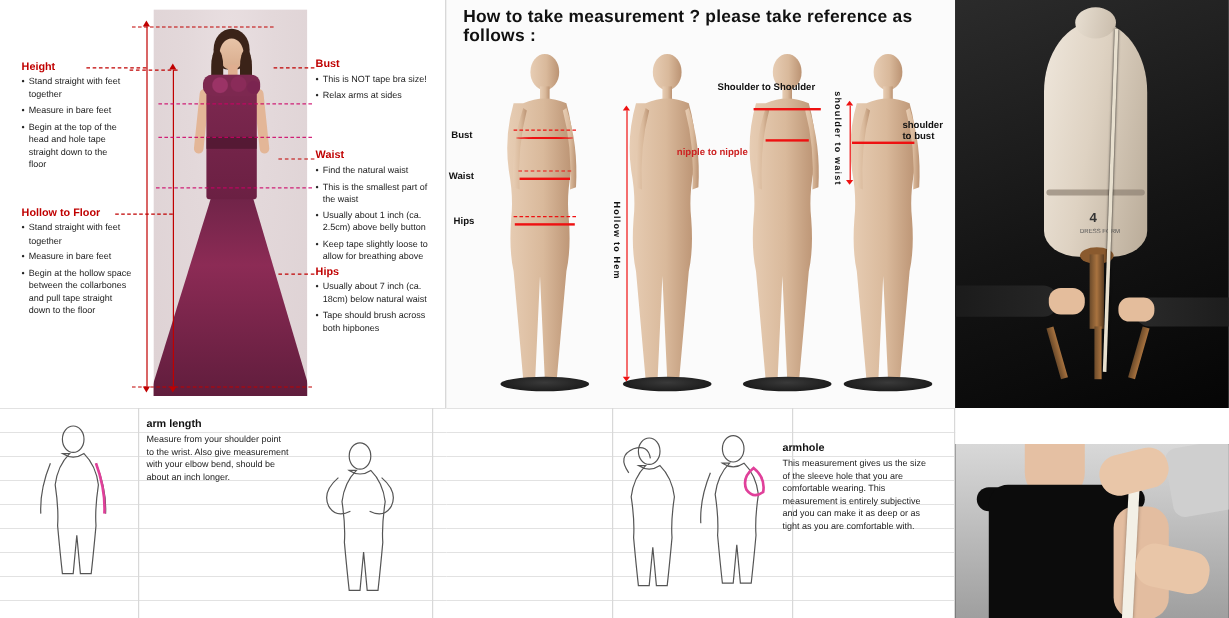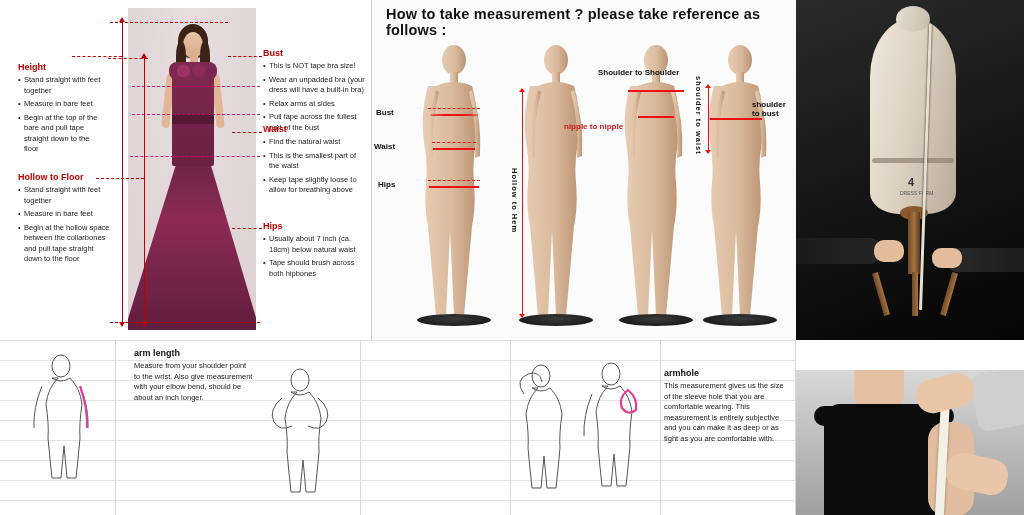--- a/index.html
+++ b/index.html
@@ -14,21 +14,21 @@
 
   
   #panel-dress{position:absolute;left:0;top:0;width:372px;height:340px;background:#fff;border-right:1px solid #ddd;}
   #panel-dress .divider-v{position:absolute;left:371px;top:0;width:1px;height:340px;background:#cfcfcf;}
 
   .lbl-head{color:#c00000;font-weight:bold;font-size:9px;margin-bottom:3px;}
   .lbl-list{list-style:none;margin:0;padding:0;}
   .lbl-list li{font-size:7.5px;color:#222;line-height:10.5px;margin-bottom:3px;padding-left:6px;position:relative;}
   .lbl-list li:before{content:"\2022";position:absolute;left:0;top:0;color:#222;}
 
-  #blk-height{position:absolute;left:18px;top:50px;width:88px;margin-top:12px;}
+  #blk-height{position:absolute;left:18px;top:50px;width:88px;}
   #blk-hollow{position:absolute;left:18px;top:172px;width:92px;}
   #blk-bust{position:absolute;left:263px;top:48px;width:104px;}
   #blk-waist{position:absolute;left:263px;top:124px;width:104px;}
   #blk-hips{position:absolute;left:263px;top:221px;width:104px;}
 
   
   #dress-photo{position:absolute;left:128px;top:8px;width:128px;height:322px;overflow:hidden;background:#f2eef0;}
   #dress-photo .bg{position:absolute;inset:0;background:
      radial-gradient(ellipse at 50% 12%, #e9dfe1 0%, #e3d8da 40%, #ded2d4 100%);}
   #dress-photo .skirt{position:absolute;left:-6px;top:150px;width:140px;height:180px;
@@ -98,21 +98,21 @@
   #hem-title{position:absolute;left:8px;top:148px;font-size:24.5px;font-weight:bold;color:#1a1ad0;
      font-family:"Liberation Serif", serif;text-shadow:0 1px 0 #000;}
 
   
   #bottom{position:absolute;left:0;top:340px;width:1024px;height:175px;background:#fff;}
   .ruled{position:absolute;top:0;height:175px;background-image:linear-gradient(to bottom,#e2e2e2 1px,transparent 1px);background-size:100% 20px;}
   #rule-a{left:0;width:372px;}
   #rule-b{left:372px;width:424px;}
   .vsep{position:absolute;top:0;width:1px;height:175px;background:#d8d8d8;}
 
-  .bnote{position:absolute;margin-left:12px;}
+  .bnote{position:absolute;}
   .bnote h4{margin:0 0 3px 0;font-size:9px;font-weight:bold;color:#111;}
   .bnote p{margin:0;font-size:7.5px;line-height:10.5px;color:#222;}
 
   .sketch{position:absolute;}
   .sk-line{stroke:#555;fill:none;stroke-width:1;}
   .sk-pink{stroke:#e0409a;stroke-width:2.2;fill:none;}
 
   
   #photo-armhole{position:absolute;left:796px;top:370px;width:228px;height:145px;background:#111;overflow:hidden;}
   #photo-armhole .bg{position:absolute;inset:0;background:linear-gradient(180deg,#d8d8d8 0%,#c2c2c2 40%,#9f9f9f 100%);}
@@ -161,48 +161,47 @@
     <div class="dash-h" style="left:132px;top:114px;width:128px;"></div>
     <div class="dash-red" style="left:232px;top:132px;width:30px;"></div>
     <div class="dash-h" style="left:130px;top:156px;width:130px;"></div>
     <div class="dash-red" style="left:232px;top:228px;width:30px;"></div>
 
     <div id="blk-height">
       <div class="lbl-head">Height</div>
       <ul class="lbl-list">
         <li>Stand straight with feet together</li>
         <li>Measure in bare feet</li>
-        <li>Begin at the top of the bare and pull tape straight down to the floor</li>
+        <li>Begin at the top of the head and hole tape straight down to the floor</li>
       </ul>
     </div>
 
     <div id="blk-hollow">
       <div class="lbl-head">Hollow to Floor</div>
       <ul class="lbl-list">
         <li>Stand straight with feet together</li>
         <li>Measure in bare feet</li>
         <li>Begin at the hollow space between the collarbones and pull tape straight down to the floor</li>
       </ul>
     </div>
 
     <div id="blk-bust">
       <div class="lbl-head">Bust</div>
       <ul class="lbl-list">
         <li>This is NOT tape bra size!</li>
-        <li>Wear an unpadded bra (your dress will have a built-in bra)</li>
         <li>Relax arms at sides</li>
-        <li>Pull tape across the fullest part of the bust</li>
       </ul>
     </div>
 
     <div id="blk-waist">
       <div class="lbl-head">Waist</div>
       <ul class="lbl-list">
         <li>Find the natural waist</li>
         <li>This is the smallest part of the waist</li>
+        <li>Usually about 1 inch (ca. 2.5cm) above belly button</li>
         <li>Keep tape slightly loose to allow for breathing above</li>
       </ul>
     </div>
 
     <div id="blk-hips">
       <div class="lbl-head">Hips</div>
       <ul class="lbl-list">
         <li>Usually about 7 inch (ca. 18cm) below natural waist</li>
         <li>Tape should brush across both hipbones</li>
       </ul>

